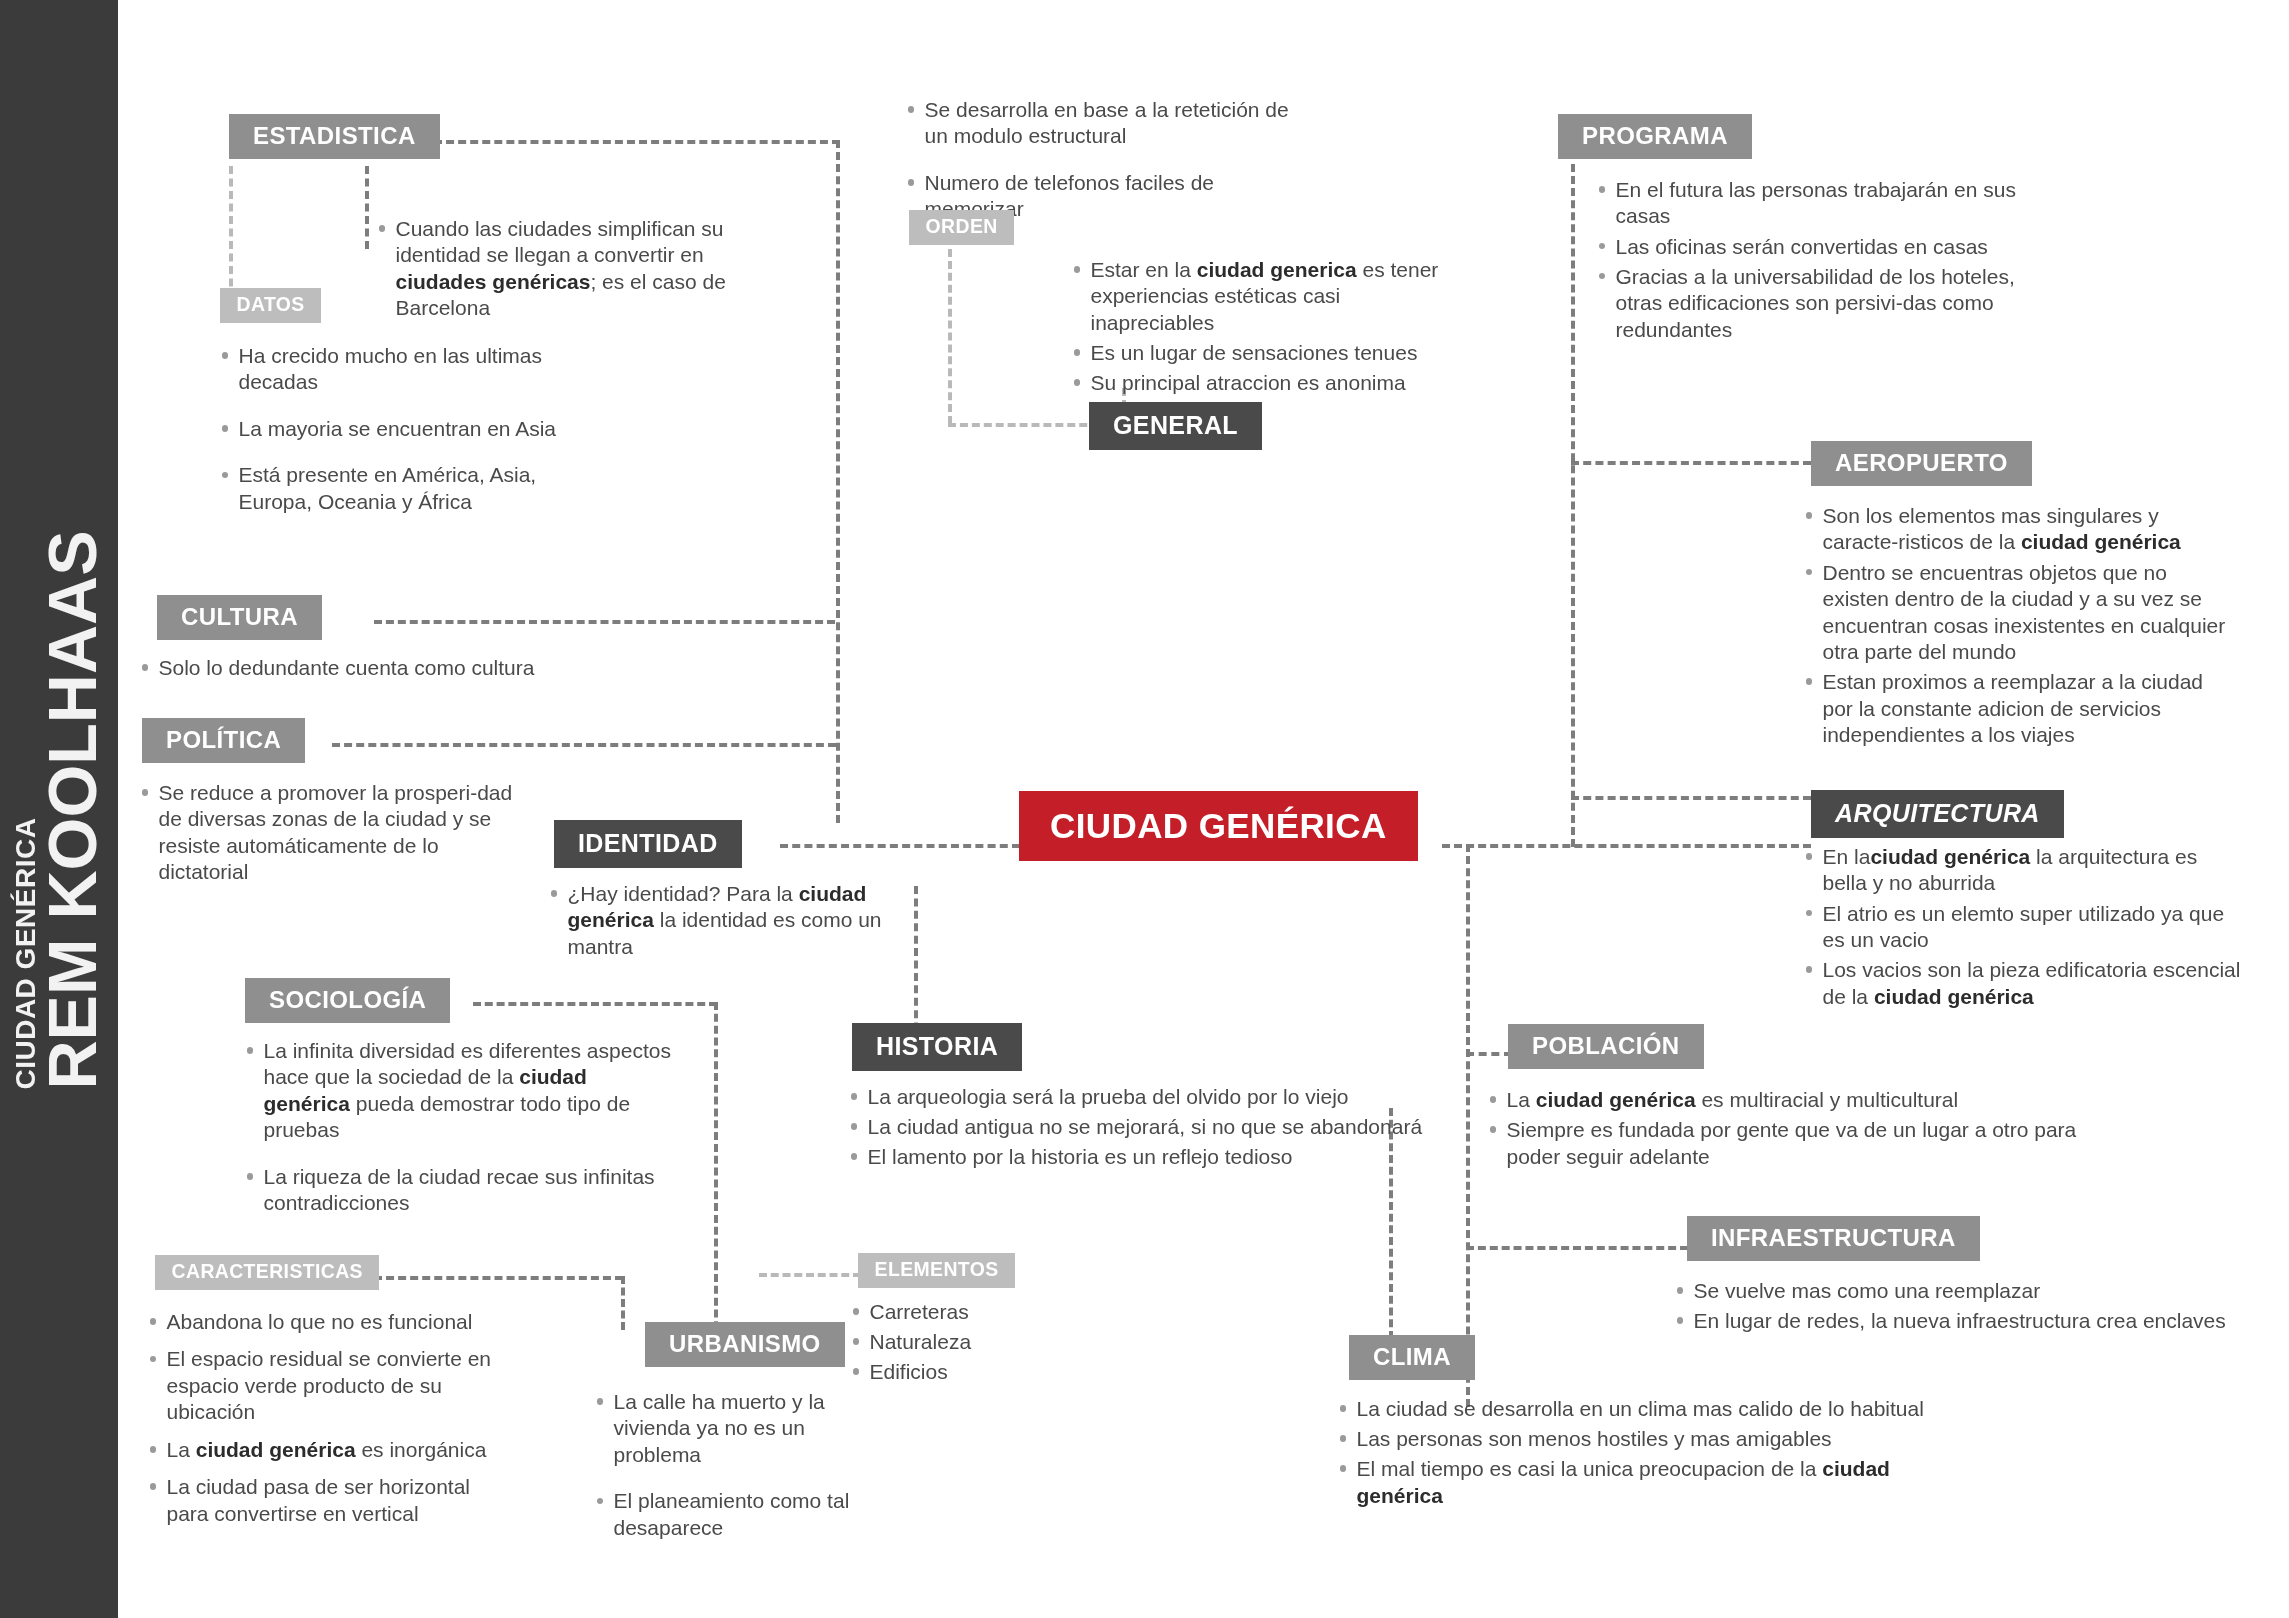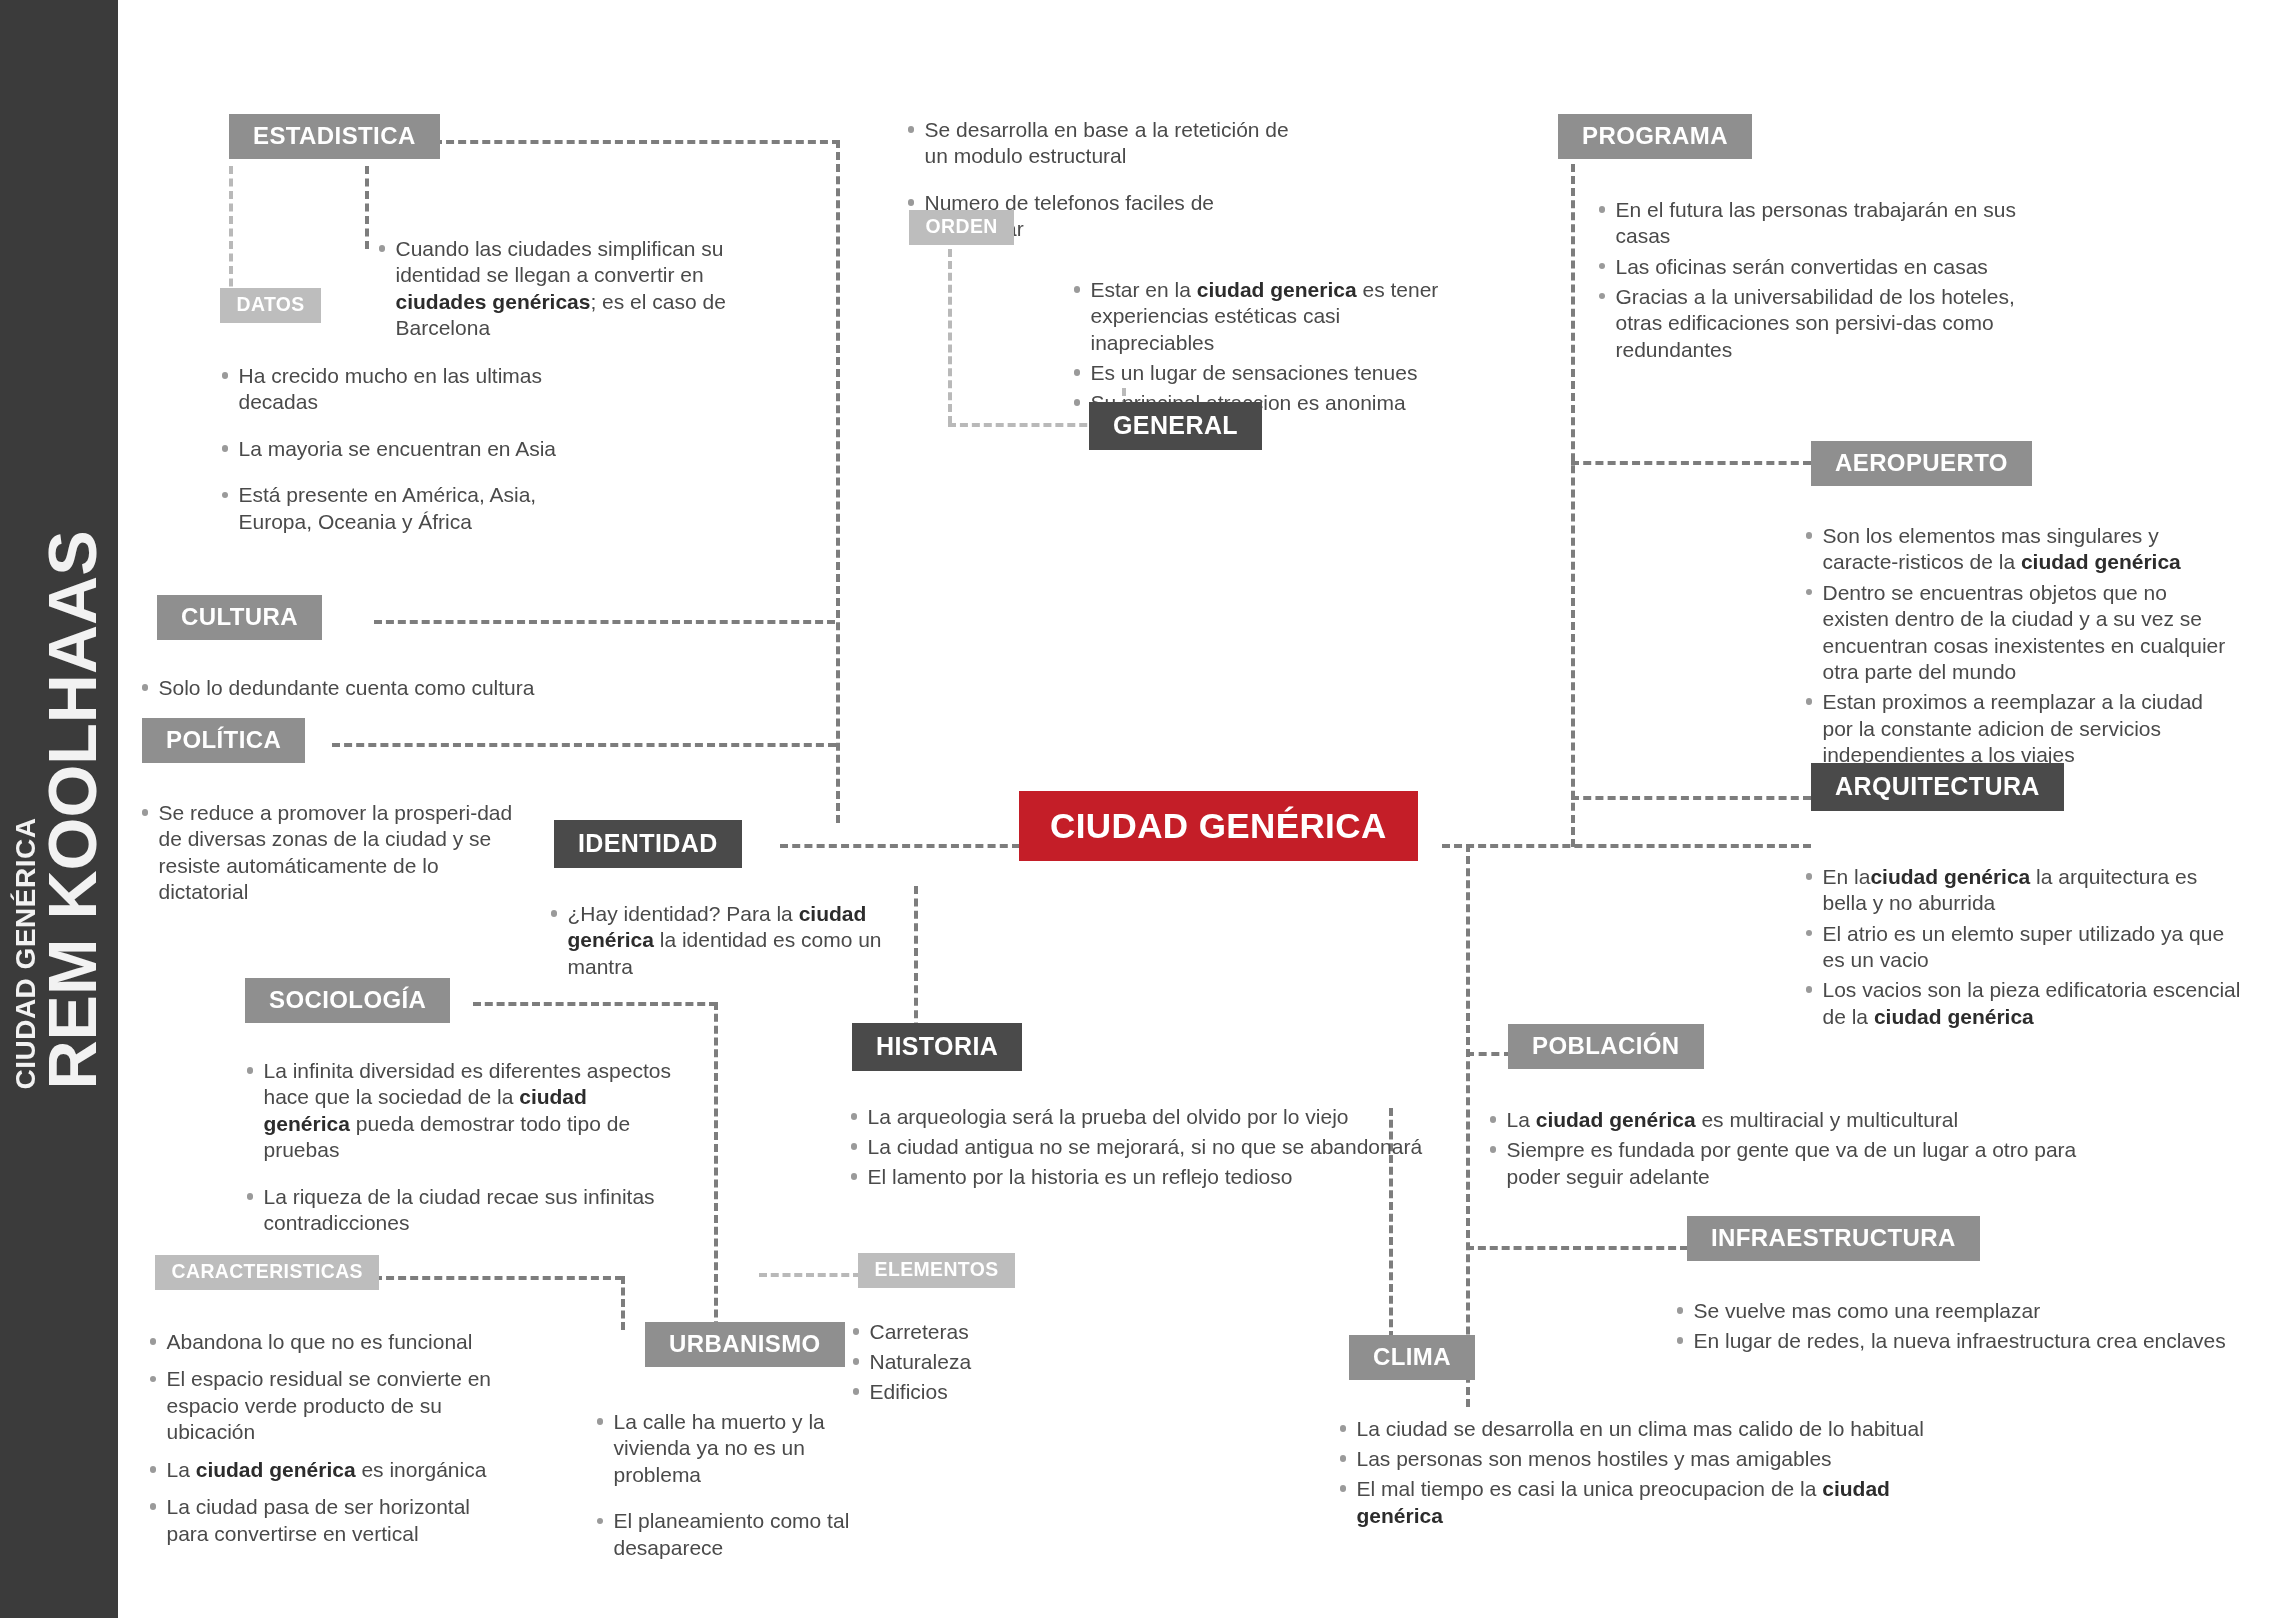--- a/index.html
+++ b/index.html
@@ -48,21 +48,21 @@
     font-weight: bold;
     white-space: nowrap;
     letter-spacing: 0.4px;
     line-height: 1;
   }
   .hdr.lvl1 { background: #c41e28; font-size: 35px; padding: 16.6px 31px 18.5px 31px; }
   .hdr.lvl2 { background: #4a4a4a; font-size: 25px; padding: 11px 24px 12px 24px; }
   .hdr.lvl3 { background: #8f8f8f; font-size: 24px; padding: 10px 24px 11px 24px; }
   .hdr.lvl4 { background: #bdbdbd; font-size: 19.4px; padding: 7.4px 16.6px 8.3px 16.6px; }
 
-  ul.bul { list-style: none; margin-top: 20px; }
+  ul.bul { list-style: none; }
   ul.bul li {
     position: relative;
     padding-left: 18.5px;
     font-size: 21px;
     line-height: 1.26;
     color: #4a4a4a;
     margin-bottom: 11px;
   }
   ul.bul li:before {
     content: "";
@@ -195,21 +195,21 @@
   <span class="hdr lvl3">AEROPUERTO</span>
 </div>
 <div class="node" style="left:1804px; top:503px; width:434px;">
   <ul class="bul tight">
     <li>Son los elementos mas singulares y caracte-risticos de la <b>ciudad genérica</b></li>
     <li>Dentro se encuentras objetos que no existen dentro de la ciudad y a su vez se encuentran cosas inexistentes en cualquier otra parte del mundo</li>
     <li>Estan proximos a reemplazar a la ciudad por la constante adicion de servicios independientes a los viajes</li>
   </ul>
 </div>
 
-<div class="node" style="left:1811px; top:763px;">
+<div class="node" style="left:1811px; top:790px;font-style:italic;">
   <span class="hdr lvl2">ARQUITECTURA</span>
 </div>
 <div class="node" style="left:1804px; top:844px; width:443px;">
   <ul class="bul tight">
     <li>En la<b>ciudad genérica</b> la arquitectura es bella y no aburrida</li>
     <li>El atrio es un elemto super utilizado ya que es un vacio</li>
     <li>Los vacios son la pieza edificatoria escencial de la <b>ciudad genérica</b></li>
   </ul>
 </div>
 

